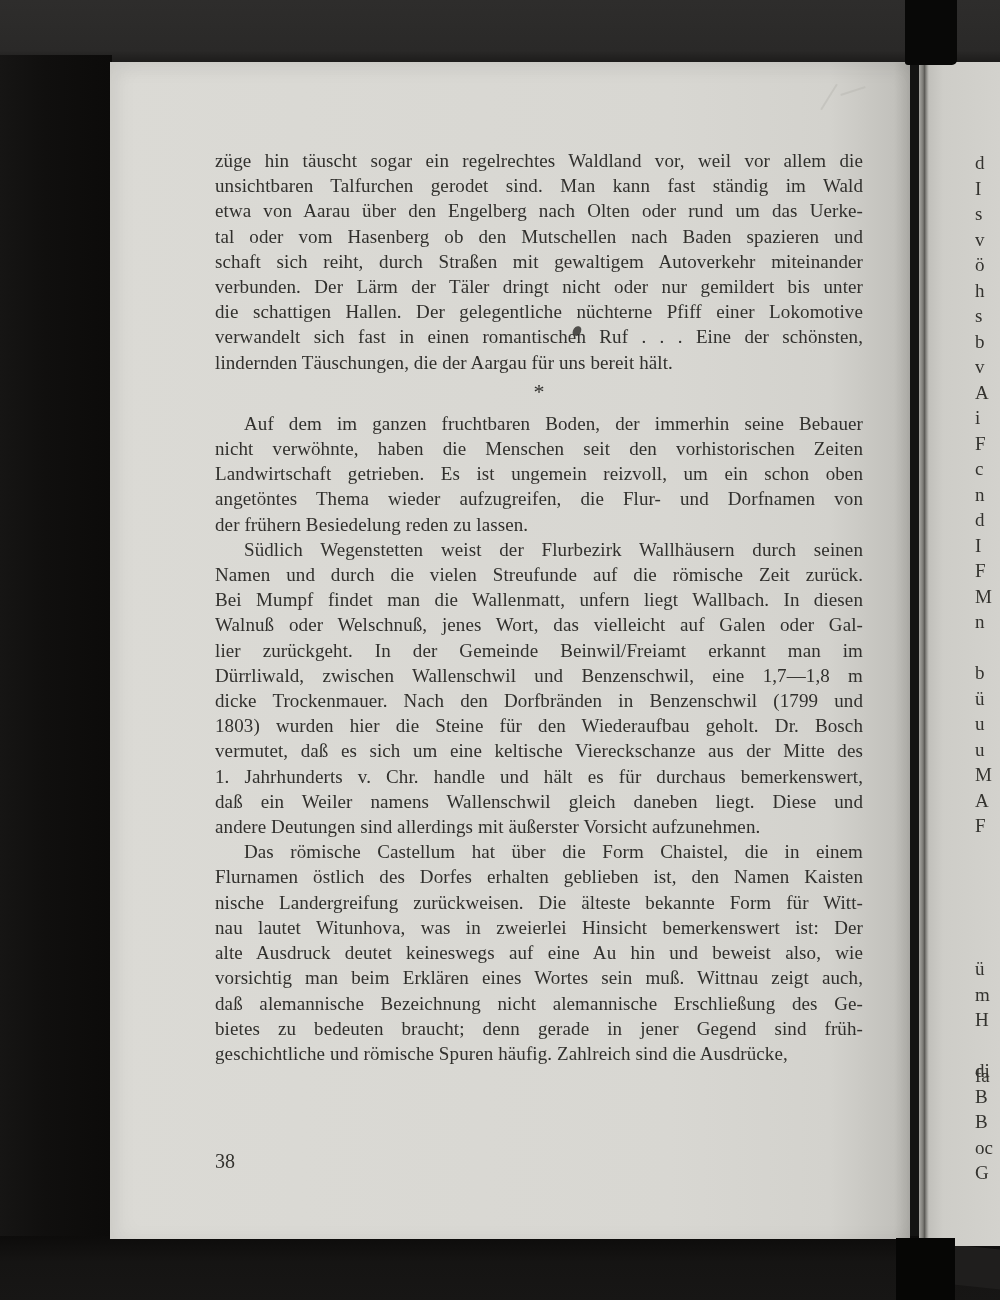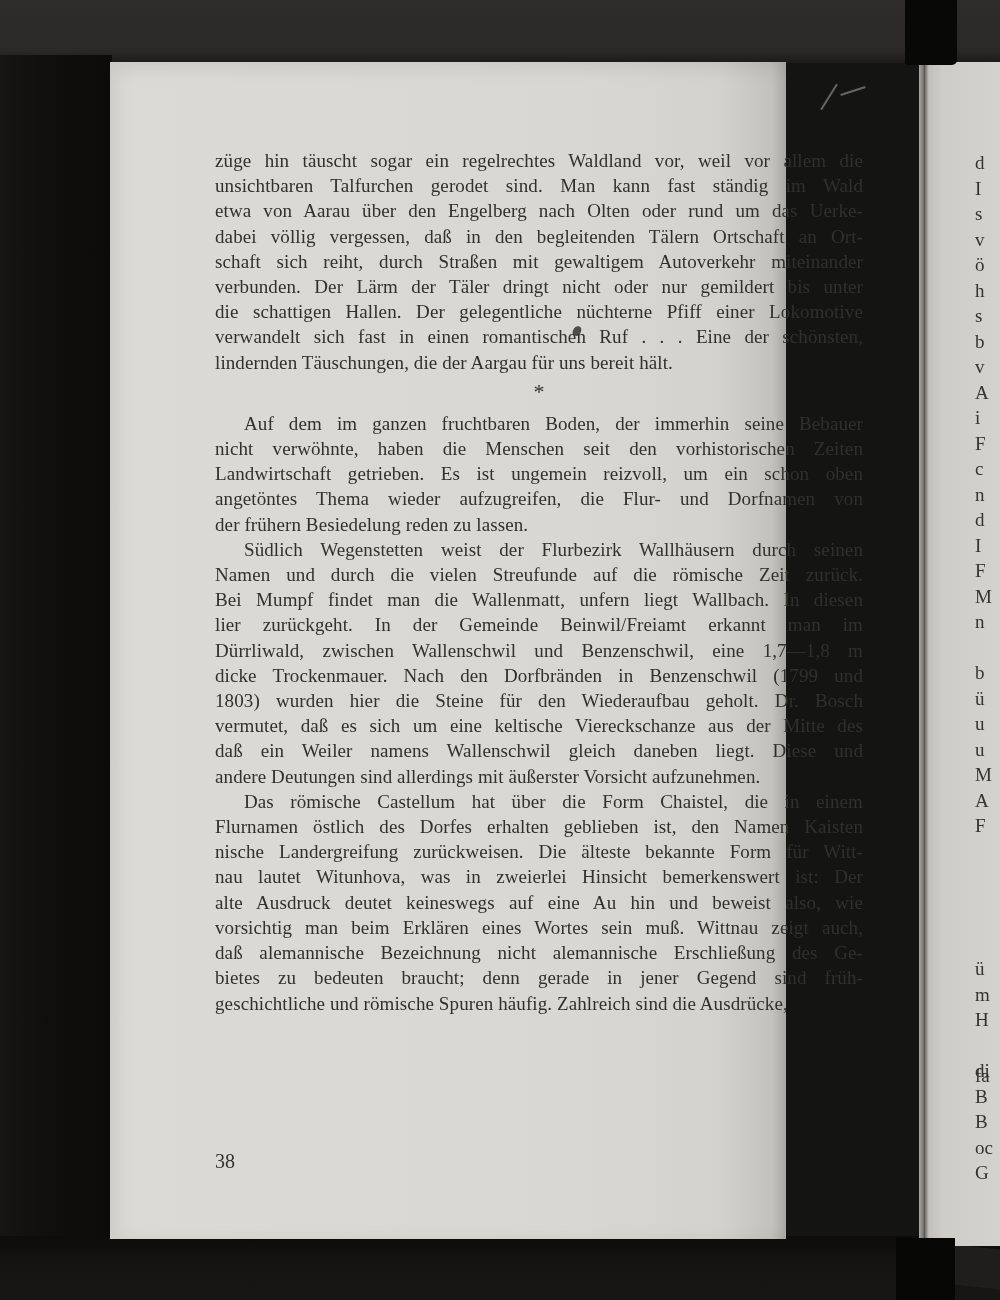--- a/index.html
+++ b/index.html
@@ -32,23 +32,24 @@
     position: absolute; left: 896px; top: 1238px; width: 59px; height: 62px;
     background: #060605;
   }
   .corner-shadow {
     position: absolute; left: 955px; top: 1248px; width: 60px; height: 40px;
     background: #1f1e1d;
     transform: skewY(6deg);
   }
   
   .page-left {
-    position: absolute; left: 110px; top: 62px; width: 676px; height: 1177px;
+    position: absolute; left: 110px; top: 62px; width: 780px; height: 1177px;
     background: linear-gradient(90deg, #dbdad5 0%, #d8d7d2 70%, #d3d2cd 90%, #c2c1bc 98%, #aeada8 100%);
     box-shadow: inset 0 8px 18px rgba(0,0,0,0.05), inset 10px 0 20px rgba(0,0,0,0.04);
+    padding-left: 20px;
   }
   .gutter {
     position: absolute; left: 919px; top: 62px; width: 10px; height: 1182px;
     background: linear-gradient(90deg, #a9a8a3 0%, #7c7b76 40%, #5d5c58 55%, #9c9b96 80%, #c3c2bd 100%);
   }
   .page-right {
     position: absolute; left: 929px; top: 62px; width: 71px; height: 1184px;
     background: linear-gradient(90deg, #c1c0bb 0%, #cecdc8 20%, #d3d2cd 100%);
   }
   
@@ -144,44 +145,46 @@
   <div class="gutter"></div>
 
   <div class="page-left">
     <div class="pencil-mark"></div>
     <div class="ink-blot"></div>
     <div class="text-column">
         <div class="para">
           <div class="line">züge hin täuscht sogar ein regelrechtes Waldland vor, weil vor allem die</div>
           <div class="line">unsichtbaren Talfurchen gerodet sind. Man kann fast ständig im Wald</div>
           <div class="line">etwa von Aarau über den Engelberg nach Olten oder rund um das Uerke-</div>
-          <div class="line">dabei völlig vergessen, daß in den begleitenden Tälern Ortschaft an Ort-</div>
+          <div class="line">tal oder vom Hasenberg ob den Mutschellen nach Baden spazieren und</div>
           <div class="line">schaft sich reiht, durch Straßen mit gewaltigem Autoverkehr miteinander</div>
           <div class="line">verbunden. Der Lärm der Täler dringt nicht oder nur gemildert bis unter</div>
           <div class="line">die schattigen Hallen. Der gelegentliche nüchterne Pfiff einer Lokomotive</div>
           <div class="line">verwandelt sich fast in einen romantischen Ruf . . . Eine der schönsten,</div>
           <div class="line last">lindernden Täuschungen, die der Aargau für uns bereit hält.</div>
         </div>
         <div class="separator-line">*</div>
         <div class="para indent">
           <div class="line">Auf dem im ganzen fruchtbaren Boden, der immerhin seine Bebauer</div>
           <div class="line">nicht verwöhnte, haben die Menschen seit den vorhistorischen Zeiten</div>
           <div class="line">Landwirtschaft getrieben. Es ist ungemein reizvoll, um ein schon oben</div>
           <div class="line">angetöntes Thema wieder aufzugreifen, die Flur- und Dorfnamen von</div>
           <div class="line last">der frühern Besiedelung reden zu lassen.</div>
         </div>
         <div class="para indent">
           <div class="line">Südlich Wegenstetten weist der Flurbezirk Wallhäusern durch seinen</div>
           <div class="line">Namen und durch die vielen Streufunde auf die römische Zeit zurück.</div>
           <div class="line">Bei Mumpf findet man die Wallenmatt, unfern liegt Wallbach. In diesen</div>
+          <div class="line">Walnuß oder Welschnuß, jenes Wort, das vielleicht auf Galen oder Gal-</div>
           <div class="line">lier zurückgeht. In der Gemeinde Beinwil/Freiamt erkannt man im</div>
           <div class="line">Dürrliwald, zwischen Wallenschwil und Benzenschwil, eine 1,7—1,8 m</div>
           <div class="line">dicke Trockenmauer. Nach den Dorfbränden in Benzenschwil (1799 und</div>
           <div class="line">1803) wurden hier die Steine für den Wiederaufbau geholt.  Dr. Bosch</div>
           <div class="line">vermutet, daß es sich um eine keltische Viereckschanze aus der Mitte des</div>
+          <div class="line">1. Jahrhunderts v. Chr. handle und hält es für durchaus bemerkenswert,</div>
           <div class="line">daß ein Weiler namens Wallenschwil gleich daneben liegt. Diese und</div>
           <div class="line last">andere Deutungen sind allerdings mit äußerster Vorsicht aufzunehmen.</div>
         </div>
         <div class="para indent">
           <div class="line">Das römische Castellum hat über die Form Chaistel, die in einem</div>
           <div class="line">Flurnamen östlich des Dorfes erhalten geblieben ist, den Namen Kaisten</div>
           <div class="line">nische Landergreifung zurückweisen. Die älteste bekannte Form für Witt-</div>
           <div class="line">nau lautet Witunhova, was in zweierlei Hinsicht bemerkenswert ist: Der</div>
           <div class="line">alte Ausdruck deutet keineswegs auf eine Au hin und beweist also, wie</div>
           <div class="line">vorsichtig man beim Erklären eines Wortes sein muß. Wittnau zeigt auch,</div>

